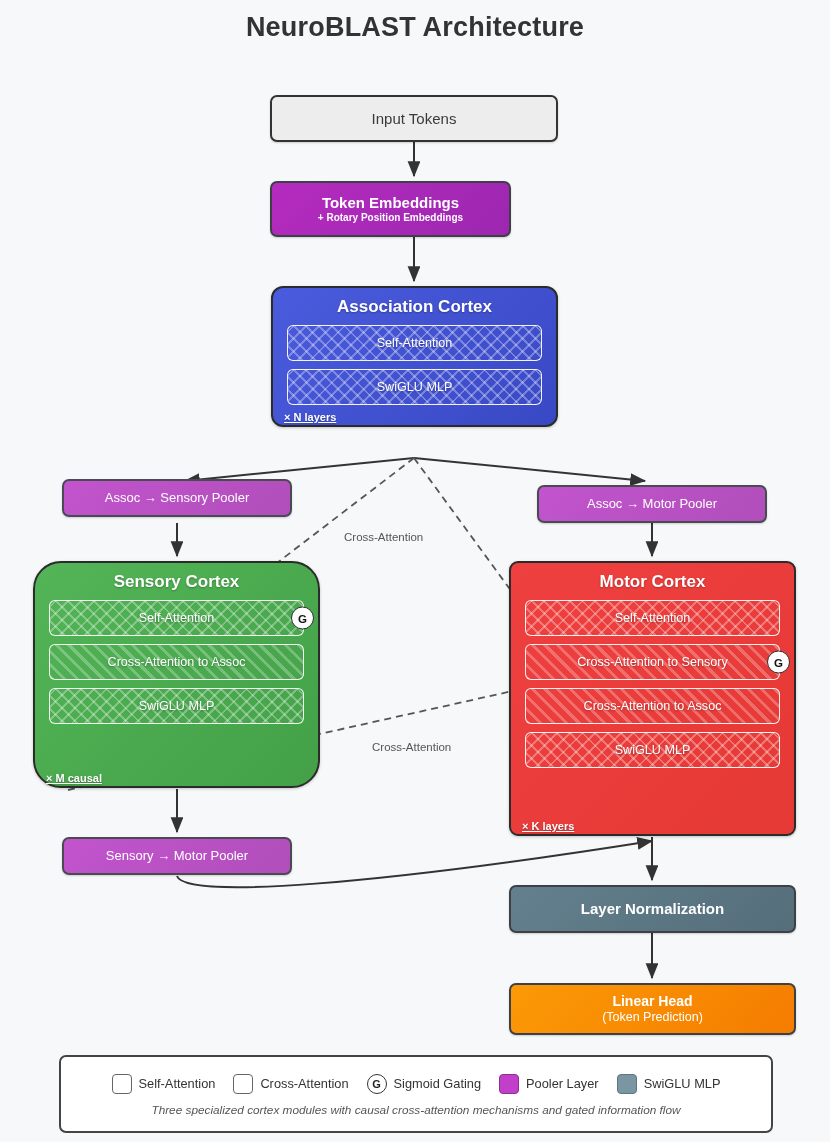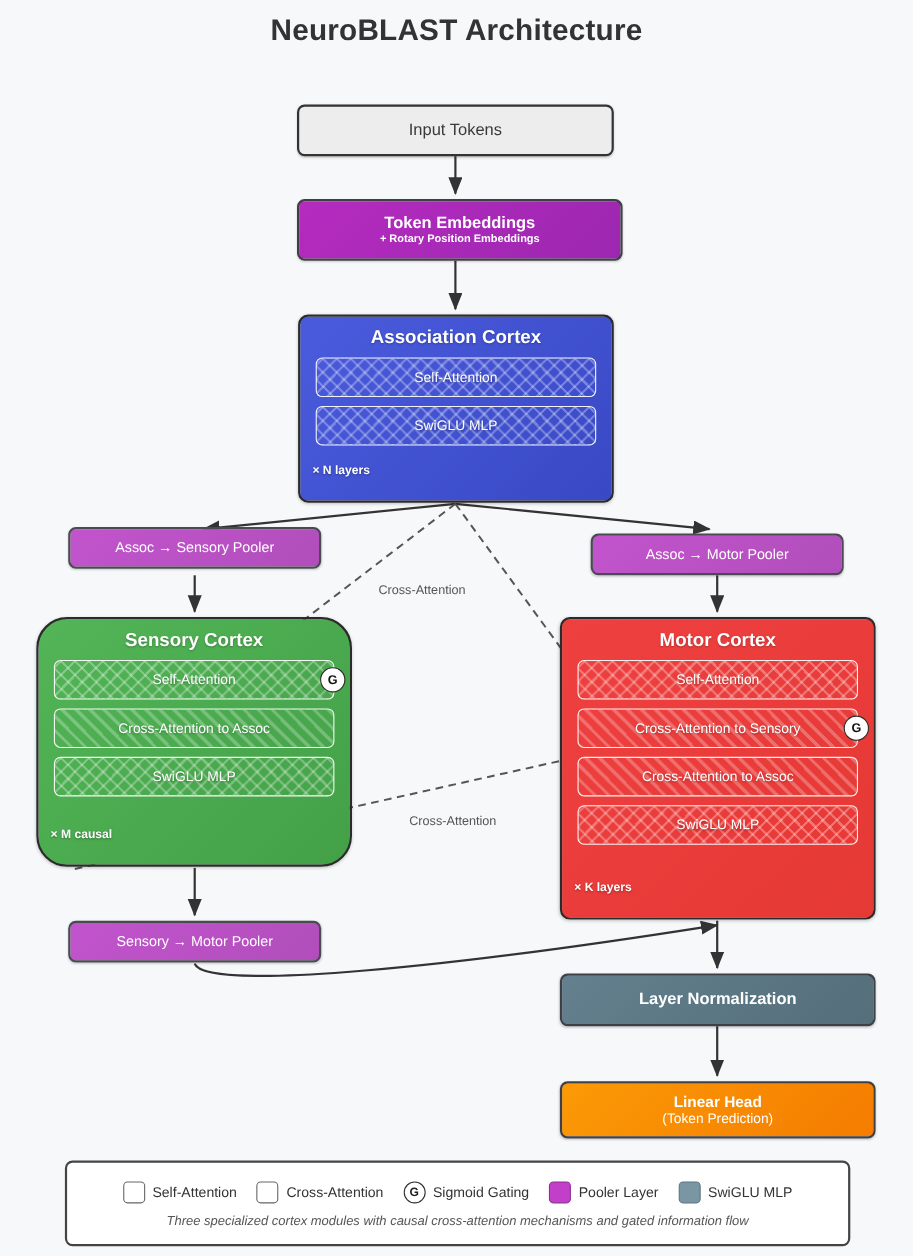--- a/index.html
+++ b/index.html
@@ -37,21 +37,21 @@
 
   
   #input-tokens {
     left:270px; top:95px; width:288px; height:47px;
     background:#ededed; border:2px solid #333; color:#3a3a3a;
     font-size:15px;
   }
 
   
   #token-embeddings {
-    left:270px; top:181px; width:296px; height:56px;
+    left:270px; top:181px; width:241px; height:56px;
     background:linear-gradient(135deg,#b52bbf 0%,#9c27b0 100%);
     border:2px solid #3f3f46;
   }
   #token-embeddings .t1 { font-size:15px; font-weight:bold; }
   #token-embeddings .t2 { font-size:10px; font-weight:bold; margin-top:1px; }
 
   
   .cortex {
     position:absolute; z-index:2;
     border-radius:9px; border:2px solid #2b2b2b;
@@ -65,23 +65,24 @@
   .sub {
     position:relative;
     margin:0 14px 8px 14px;
     height:36px; border-radius:6px;
     border:1.6px solid rgba(255,255,255,0.92);
     display:flex; align-items:center; justify-content:center;
     color:#fff; font-size:12.6px;
     text-shadow:0 1px 2px rgba(0,0,0,0.3);
   }
   .layers-note {
-    position:absolute; left:11px; bottom:21px;
+    position:absolute; left:11px; bottom:2px;
     color:#fff; font-size:11px; font-weight:bold;
     text-shadow:0 1px 2px rgba(0,0,0,0.35);
+    text-decoration:underline;
   }
   .gate {
     position:absolute; right:-11px; top:50%;
     transform:translateY(-50%);
     width:23px; height:23px; border-radius:50%;
     background:#fff; border:1.8px solid #2b2b2b;
     color:#111; font-size:11.5px; font-weight:bold;
     display:flex; align-items:center; justify-content:center;
     text-shadow:none;
     z-index:5;
@@ -92,22 +93,23 @@
     background-image:
       repeating-linear-gradient(45deg, rgba(255,255,255,0.30) 0 2px, transparent 2px 9px),
       repeating-linear-gradient(-45deg, rgba(255,255,255,0.30) 0 2px, transparent 2px 9px);
   }
   .pat-diag {
     background-image:
       repeating-linear-gradient(45deg, rgba(255,255,255,0.26) 0 3px, transparent 3px 9px);
   }
 
   #assoc-cortex {
-    left:271px; top:286px; width:287px; height:171px;
+    left:271px; top:286px; width:287px; height:141px;
     background:linear-gradient(135deg,#4a5bdd 0%,#3949c5 100%);
+    border-radius:12px;
   }
   #sensory-cortex {
     left:33px; top:561px; width:287px; height:227px;
     background:linear-gradient(135deg,#53b557 0%,#43a047 100%);
     border-radius:28px;
   }
   #motor-cortex {
     left:509px; top:561px; width:287px; height:275px;
     background:linear-gradient(135deg,#ef4040 0%,#e53935 100%);
   }

